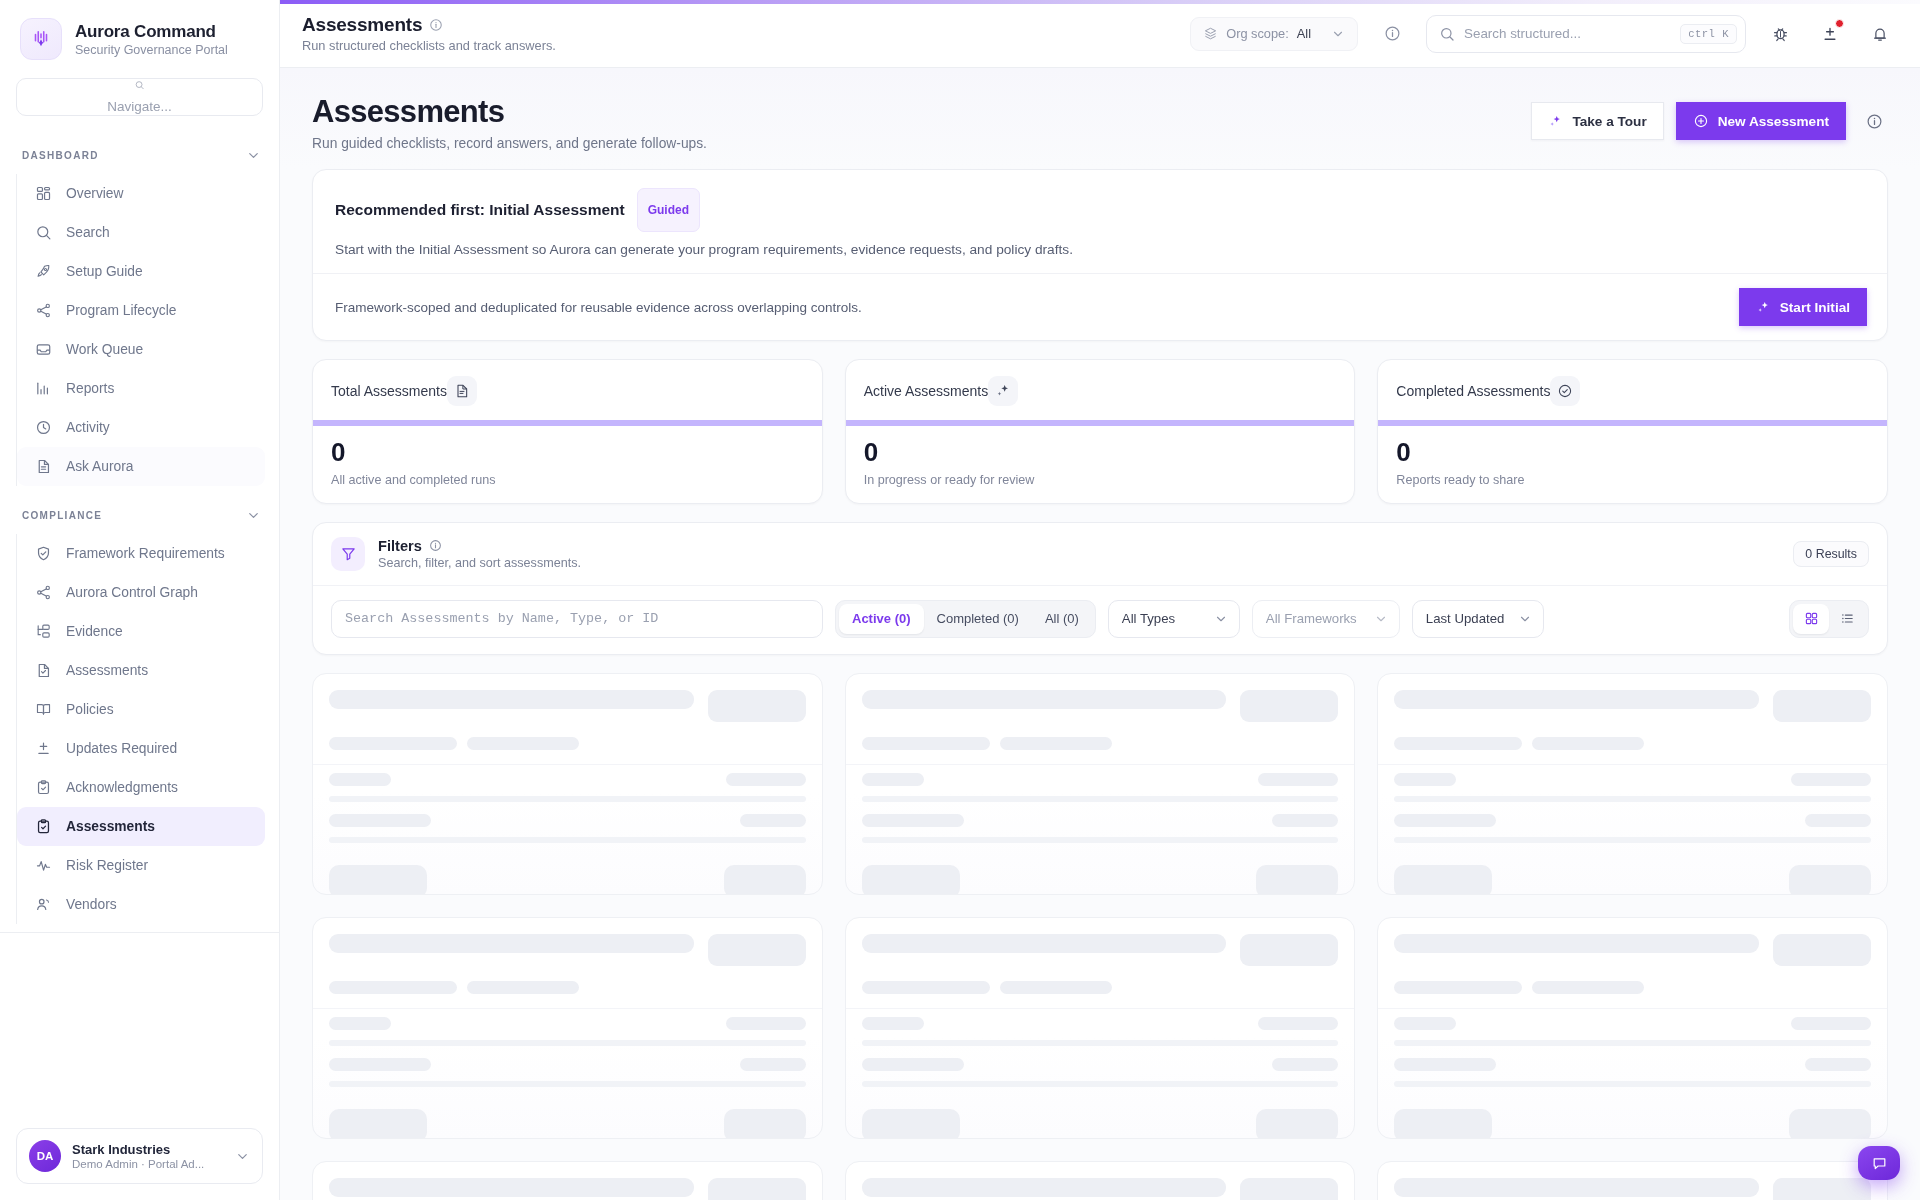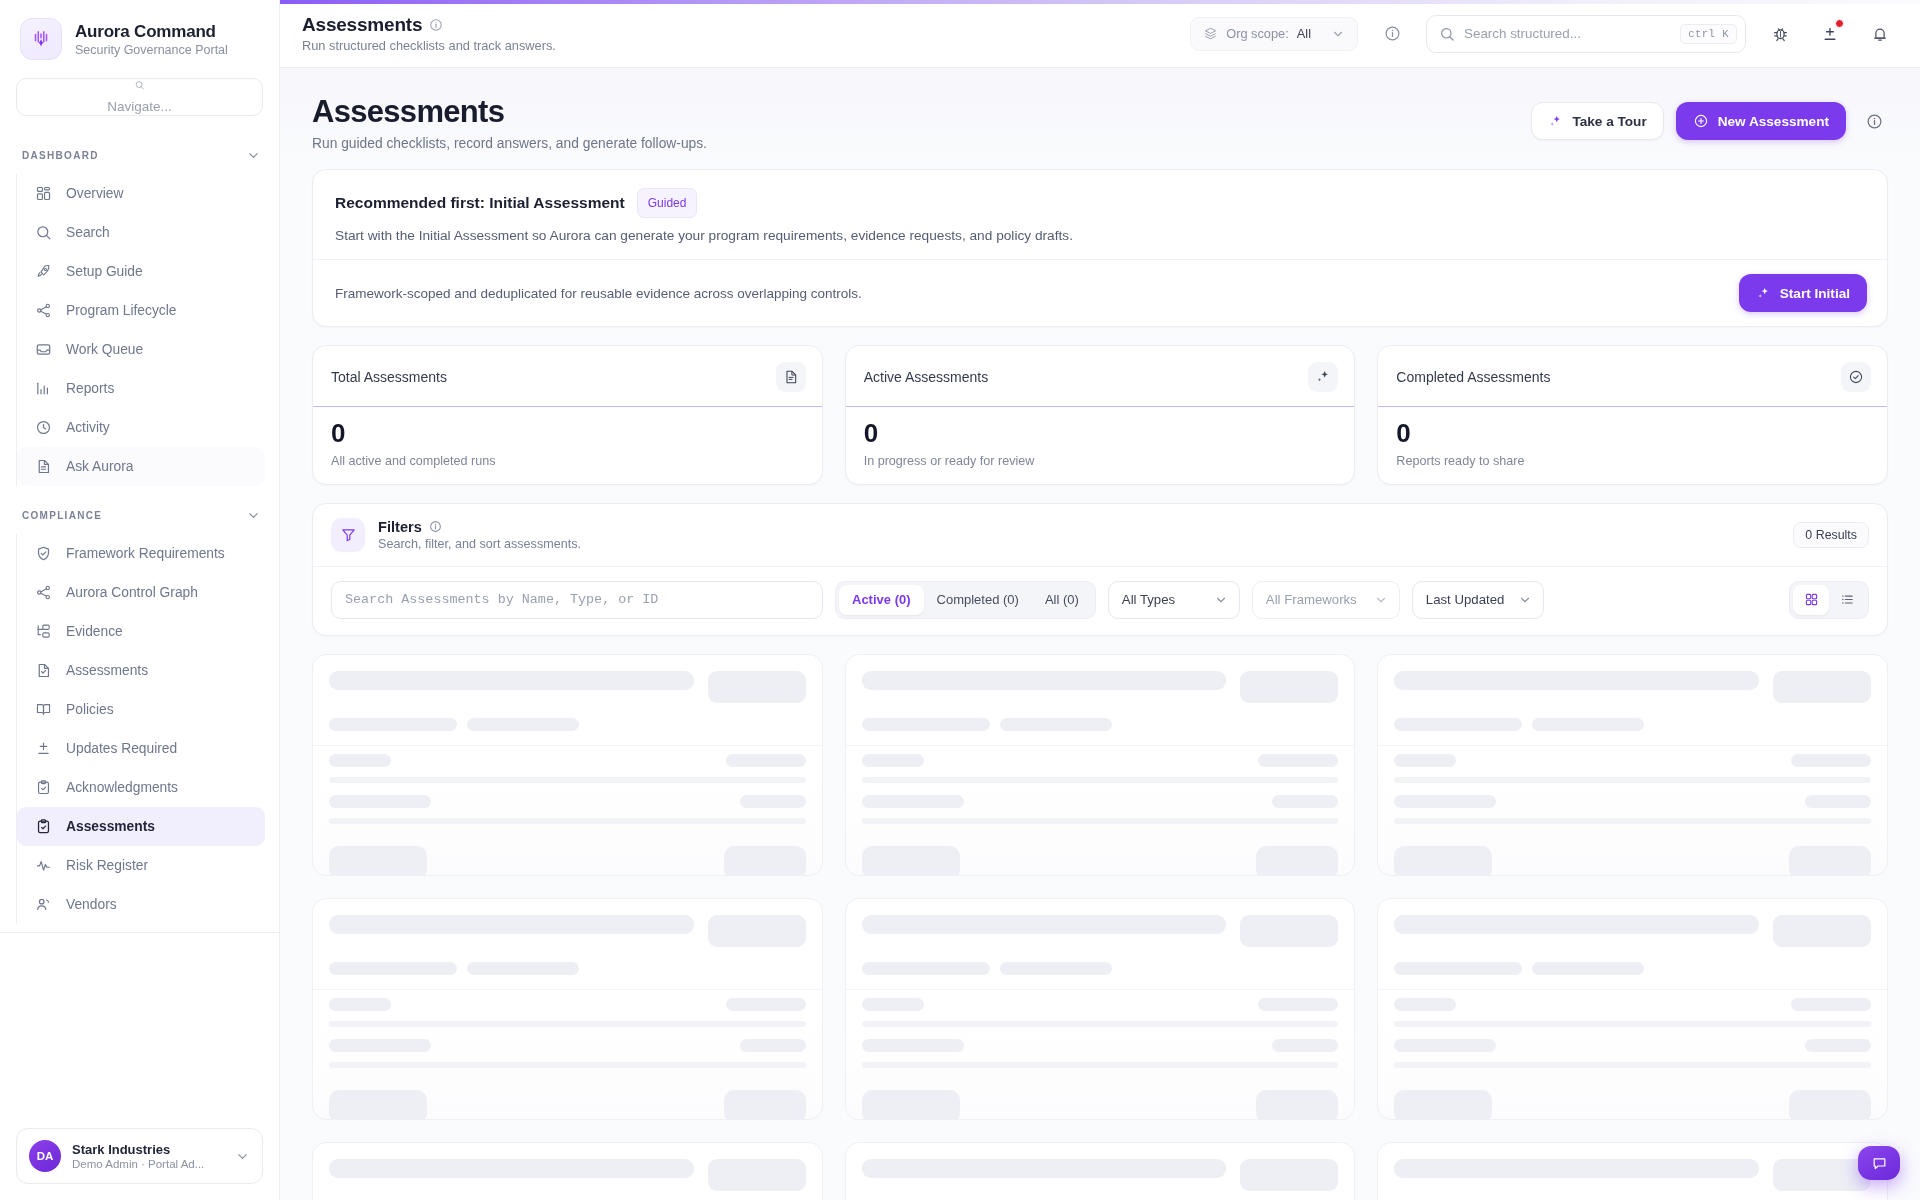--- a/index.html
+++ b/index.html
@@ -122,54 +122,54 @@
 
   .page-head {
     display: flex; align-items: flex-start; padding: 26px 30px 18px 32px;
     background: linear-gradient(180deg,#f7f7fc 0%,#fafbfd 100%);
   }
   .ph-left { display: flex; flex-direction: column; gap: 6px; }
   .ph-title { font-size: 31px; font-weight: 700; color: #191c2c; letter-spacing: -0.7px; }
   .ph-sub { font-size: 13.8px; color: #6f768a; }
   .ph-right { margin-left: auto; display: flex; align-items: center; gap: 12px; padding-top: 8px; }
   .btn {
-    height: 38px; border-radius: 12px; display: inline-flex; align-items: center; gap: 9px;
+    height: 38px; border-radius: 0; display: inline-flex; align-items: center; gap: 9px;
     padding: 0 16px; font-size: 13.6px; font-weight: 700; cursor: pointer; border: 1px solid transparent;
     white-space: nowrap;
   }
   .btn-ghost { background: #fff; border-color: #e7e9ef; color: #2c3042; box-shadow: 0 1px 2px rgba(20,22,40,.04); }
   .btn-primary { background: #7c3aed; color: #fff; box-shadow: 0 2px 6px rgba(124,58,237,.28); }
 
   .panel {
     background: #fff; border: 1px solid #ebedf2; border-radius: 14px;
     box-shadow: 0 1px 2px rgba(22,24,43,.03);
   }
   .wrap { padding: 0 32px; }
 
   
   .rec { margin-bottom: 18px; }
   .rec-top { padding: 18px 22px 16px 22px; }
   .rec-h { display: flex; align-items: center; gap: 12px; margin-bottom: 10px; }
   .rec-h .t { font-size: 15.5px; font-weight: 700; color: #1d2031; }
   .chip-guided {
     font-size: 12px; color: #7c3aed; background: #f6f2fe; border: 1px solid #ece5fd;
-    border-radius: 7px; padding: 7px 10px; font-weight: 400;
+    border-radius: 7px; padding: 14px 10px; font-weight: 700;
   }
   .rec-desc { font-size: 13.7px; color: #565d72; }
   .rec-bot {
     border-top: 1px solid #f0f1f5; padding: 14px 20px 14px 22px;
     display: flex; align-items: center; gap: 16px; min-height: 66px;
   }
   .rec-note { font-size: 13.5px; color: #565d72; }
 
   
   .stats { display: grid; grid-template-columns: repeat(3,1fr); gap: 22px; margin-bottom: 18px; }
   .stat-head {
-    display: flex; align-items: center; justify-content: space-between;
-    padding: 16px 16px 14px 18px; border-bottom: 1px solid #c4b5fd;
+    display: flex; align-items: center; justify-content: flex-start;
+    padding: 16px 16px 14px 18px; border-bottom: 6px solid #c4b5fd;
   }
   .stat-title { font-size: 14px; color: #343a4c; }
   .stat-ic {
     width: 30px; height: 30px; border-radius: 9px; background: #f4f5f9;
     display: flex; align-items: center; justify-content: center; flex: 0 0 30px;
   }
   .stat-body { padding: 12px 18px 16px 18px; }
   .stat-val { font-size: 26px; font-weight: 700; color: #14172a; line-height: 1.15; letter-spacing: -0.5px; }
   .stat-cap { font-size: 12.6px; color: #80869a; margin-top: 5px; }
 

